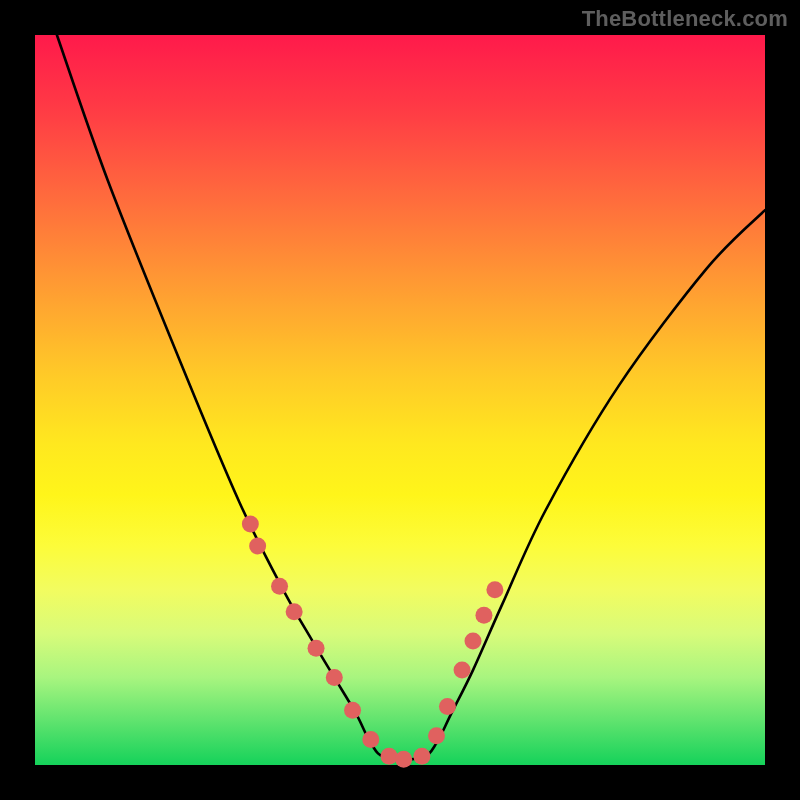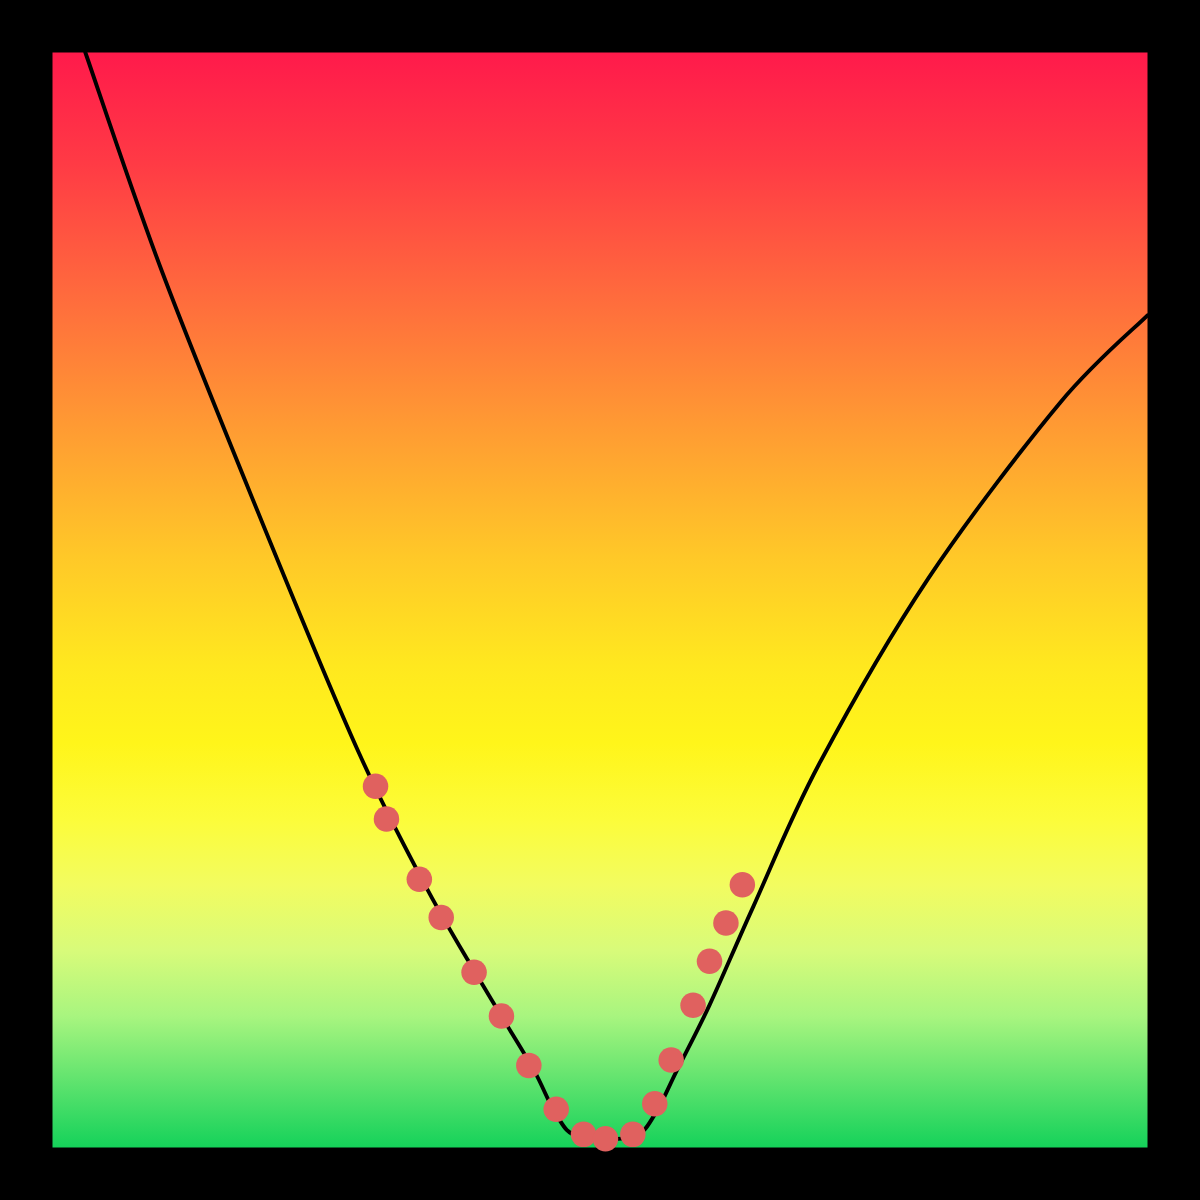--- a/index.html
+++ b/index.html
@@ -58,20 +58,21 @@
     width: 730px;
     height: 730px;
     overflow: visible;
   }
 </style>
 </head>
 <body>
 
 <div class="stage">
 
+  <div class="watermark">TheBottleneck.com</div>
 
   <div class="plot">
     <svg class="curve" viewBox="0 0 730 730" preserveAspectRatio="none">
       <path id="curve-path" fill="none" stroke="#000000" stroke-width="2.6" stroke-linecap="round" stroke-linejoin="round" d="M 21.90 0.00 C 30.08 23.36, 53.14 93.44, 73.00 146.00 C 92.86 198.56, 124.98 277.11, 146.00 328.50 C 167.02 379.89, 188.05 430.99, 204.40 467.20 C 220.75 503.41, 236.52 532.61, 248.20 554.80 C 259.88 576.99, 269.22 591.88, 277.40 605.90 C 285.58 619.92, 292.29 630.72, 299.30 642.40 C 306.31 654.08, 315.36 668.39, 321.20 678.90 C 327.04 689.41, 331.13 701.09, 335.80 708.10 C 340.47 715.11, 342.22 720.36, 350.40 722.70 C 358.58 725.04, 378.72 725.04, 386.90 722.70 C 395.08 720.36, 396.83 715.11, 401.50 708.10 C 406.17 701.09, 410.26 690.58, 416.10 678.90 C 421.94 667.22, 429.82 652.62, 438.00 635.10 C 446.18 617.58, 455.52 595.10, 467.20 569.40 C 478.88 543.70, 492.31 509.54, 511.00 474.50 C 529.69 439.46, 558.30 388.94, 584.00 350.40 C 609.70 311.86, 648.24 261.63, 671.60 233.60 C 694.96 205.57, 720.66 184.54, 730.00 175.20"></path>
       <g id="dots-group">
           <circle cx="215.35" cy="489.10" r="8.5" fill="#e0615f"></circle>
           <circle cx="222.65" cy="511.00" r="8.5" fill="#e0615f"></circle>
           <circle cx="244.55" cy="551.15" r="8.5" fill="#e0615f"></circle>
           <circle cx="259.15" cy="576.70" r="8.5" fill="#e0615f"></circle>
           <circle cx="281.05" cy="613.20" r="8.5" fill="#e0615f"></circle>

